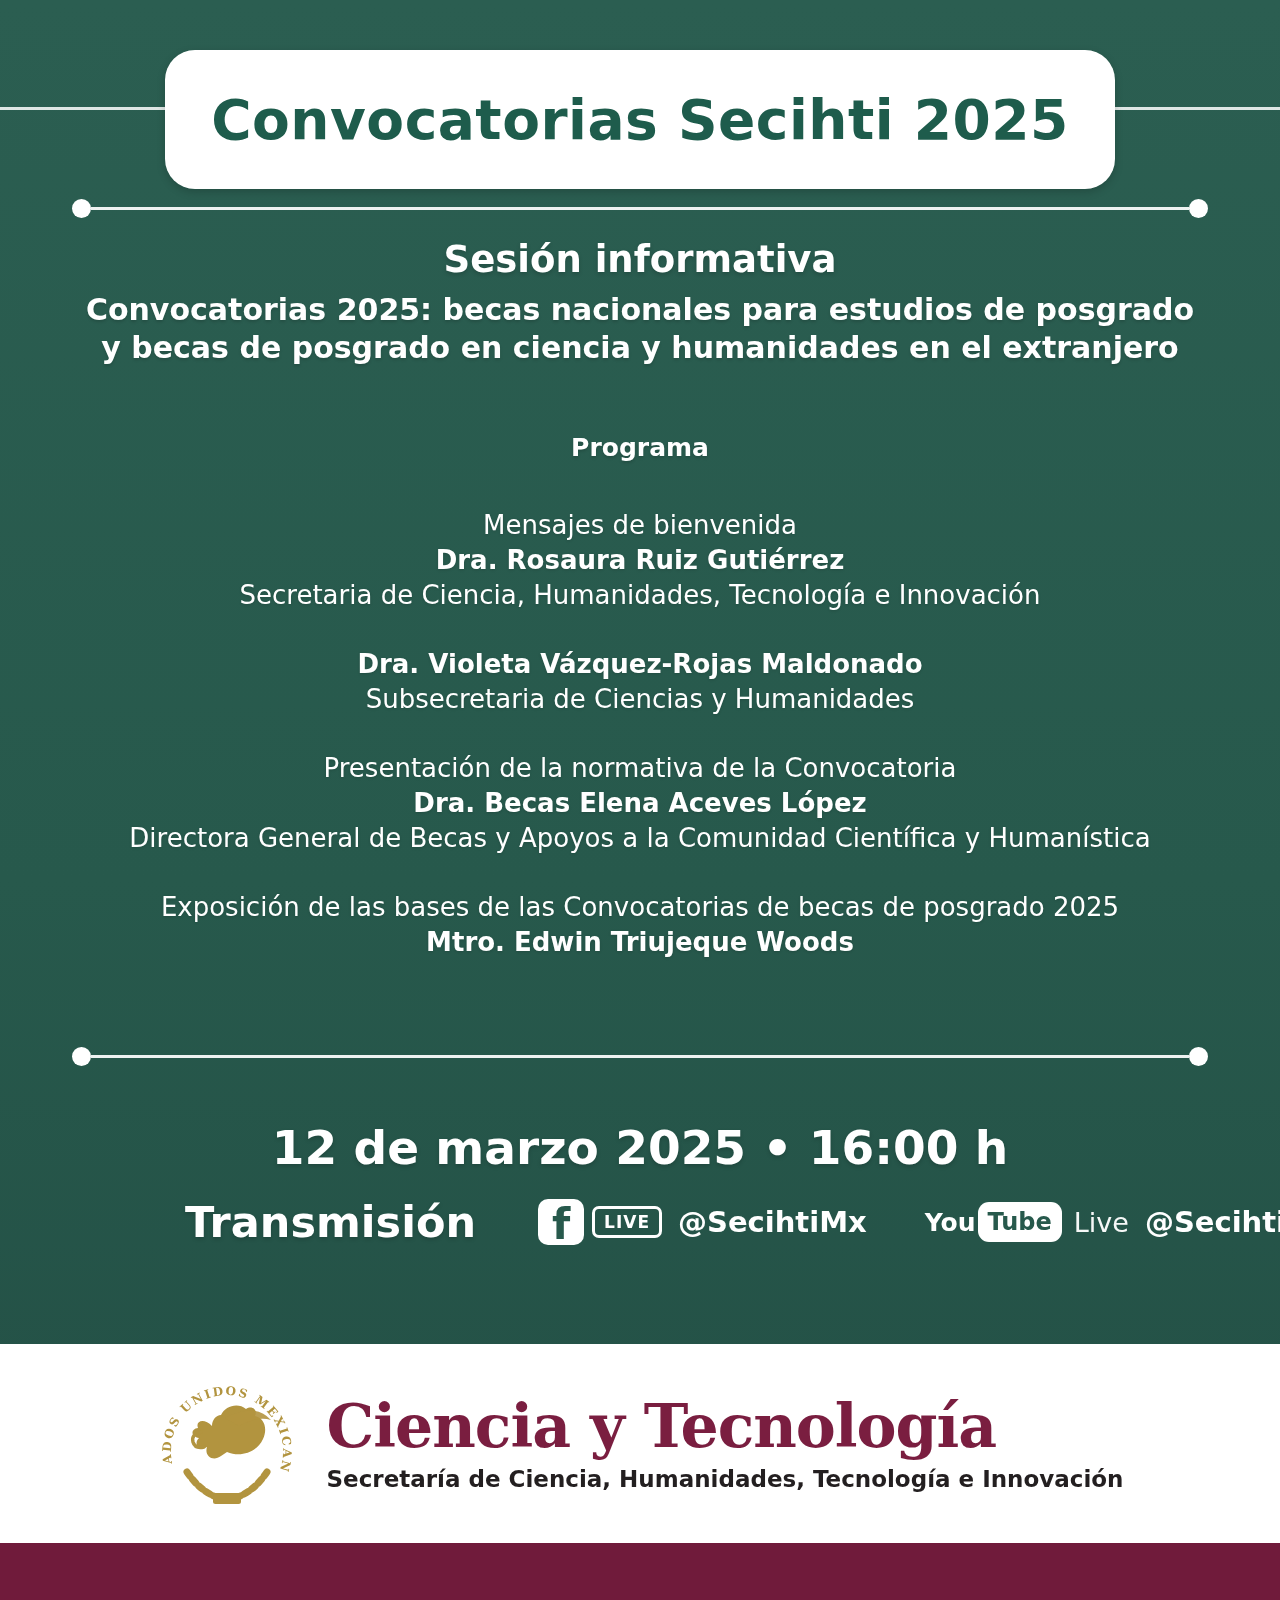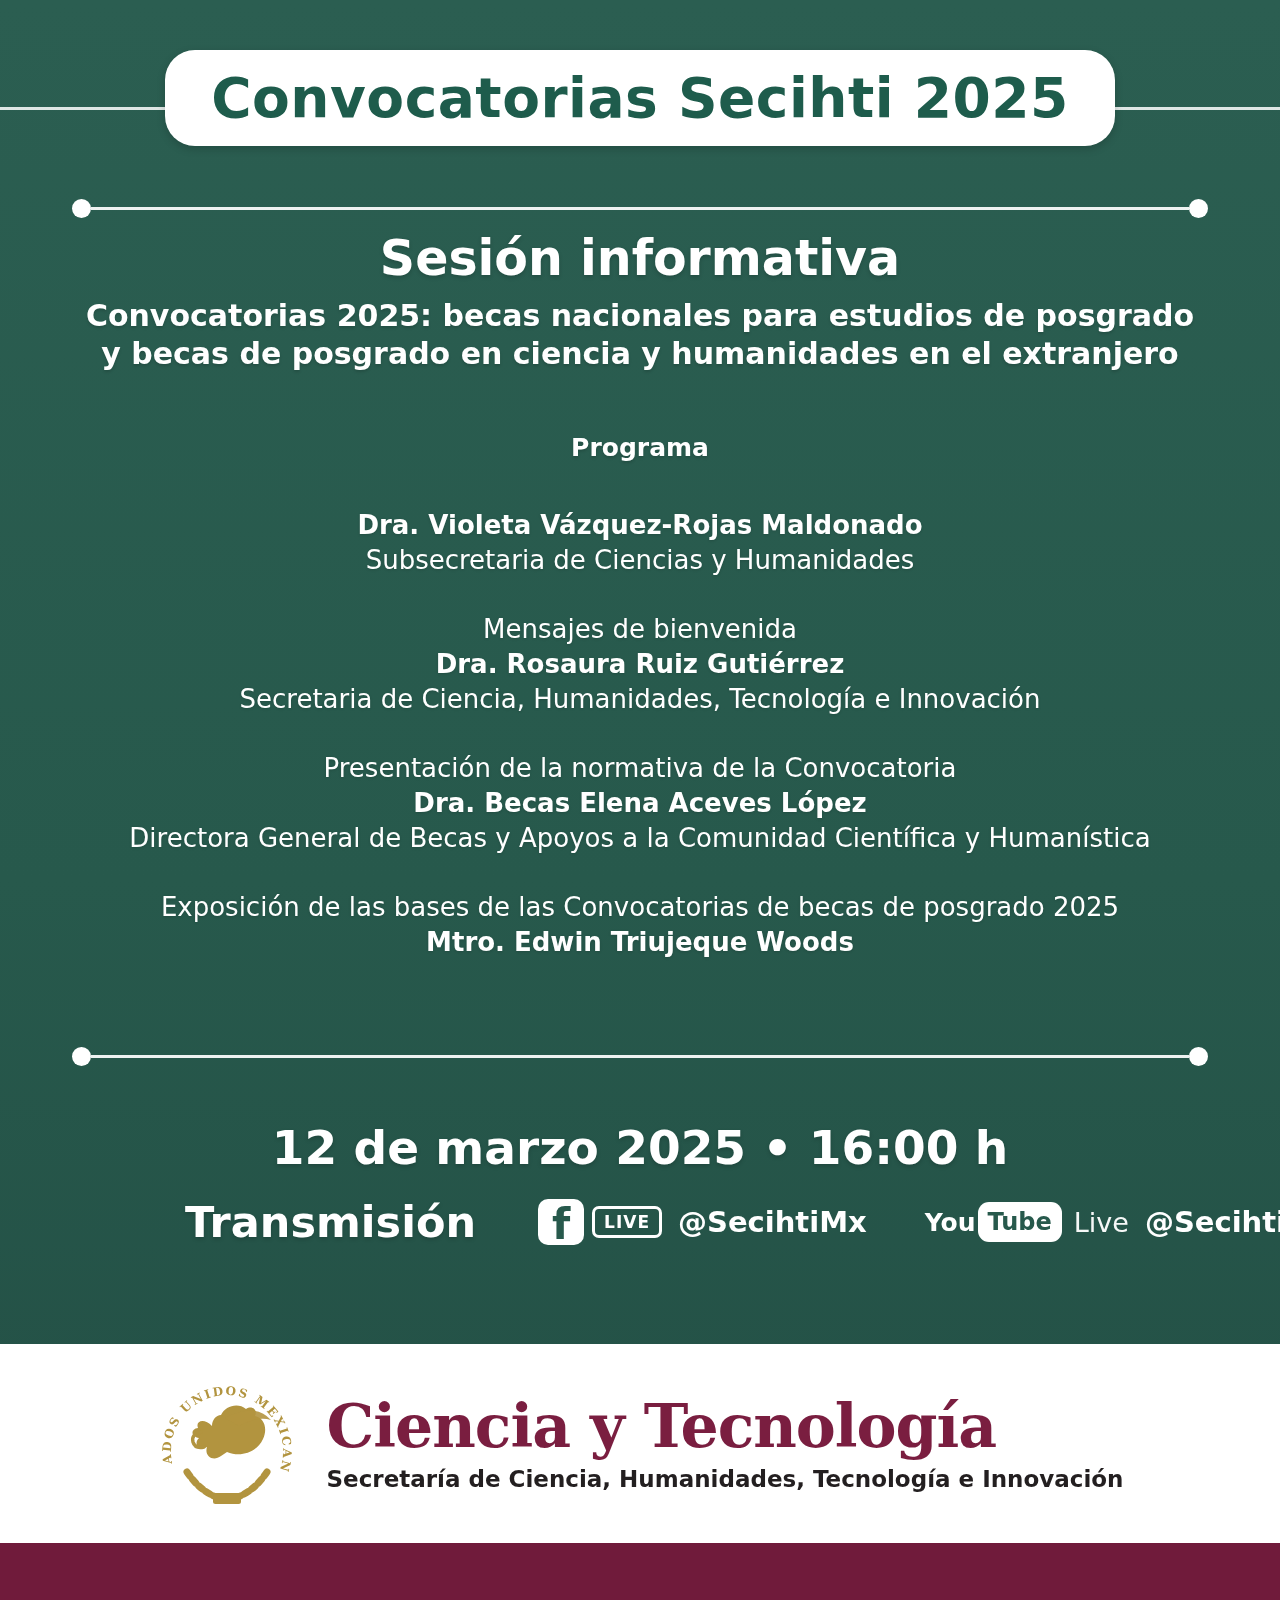--- a/index.html
+++ b/index.html
@@ -6,34 +6,34 @@
   .poster{
     position:relative;width:1280px;height:1600px;overflow:hidden;
     background:linear-gradient(180deg,#2b5e51 0%,#27594c 55%,#234f45 100%);
     font-family:"DejaVu Sans","Liberation Sans",sans-serif;
     -webkit-font-smoothing:antialiased;
   }
   
   .hairline{position:absolute;top:107px;left:0;width:100%;height:3px;background:rgba(255,255,255,.85);z-index:1;}
   
   .title-pill{
-    position:absolute;left:165px;top:50px;width:950px;height:96px;background:#ffffff;
+    position:absolute;left:165px;top:50px;width:950px;height:139px;background:#ffffff;
     border-radius:30px;display:flex;align-items:center;justify-content:center;z-index:2;
     box-shadow:0 3px 8px rgba(0,0,0,.18);
   }
   .title-pill span{font-size:55px;font-weight:bold;color:#1e5c4c;letter-spacing:.5px;white-space:nowrap;}
   
   .divider{position:absolute;left:72px;right:72px;display:flex;align-items:center;z-index:1;}
   .divider .dot{width:19px;height:19px;border-radius:50%;background:#ffffff;flex:0 0 auto;}
   .divider .rule{flex:1;height:3px;background:rgba(255,255,255,.92);}
   .divider.d1{top:199px;}
   .divider.d2{top:1047px;}
   
   .session{position:absolute;top:230px;left:0;right:0;text-align:center;color:#ffffff;}
-  .session h1{margin:0 0 10px 0;font-size:49px;font-weight:bold;text-shadow:0 2px 4px rgba(0,0,0,.18);}
+  .session h1{margin:8px 0 10px 0;font-size:37px;font-weight:bold;text-shadow:0 2px 4px rgba(0,0,0,.18);}
   .session .sub{font-size:30px;font-weight:bold;line-height:38px;text-shadow:0 2px 3px rgba(0,0,0,.15);}
   
   .program{position:absolute;top:433px;left:0;right:0;text-align:center;color:#ffffff;}
   .program .heading{font-size:25px;font-weight:bold;margin-bottom:46px;text-shadow:0 2px 3px rgba(0,0,0,.15);}
   .program .block{margin-bottom:34px;}
   .program .line{font-size:26px;line-height:35px;text-shadow:0 1px 3px rgba(0,0,0,.15);}
   .program .speaker{font-weight:bold;}
   
   .event-date{position:absolute;top:1120px;left:0;right:0;text-align:center;color:#ffffff;
     font-size:47px;font-weight:bold;text-shadow:0 2px 4px rgba(0,0,0,.18);}
@@ -81,29 +81,29 @@
   <div class="session">
     <h1>Sesión informativa</h1>
     <div class="sub">Convocatorias 2025: becas nacionales para estudios de posgrado</div>
     <div class="sub">y becas de posgrado en ciencia y humanidades en el extranjero</div>
   </div>
 
   <div class="program">
     <div class="heading">Programa</div>
 
     <div class="block">
+      <div class="line activity">Mensajes de bienvenida</div>
+      <div class="line speaker">Dra. Rosaura Ruiz Gutiérrez</div>
+      <div class="line role">Secretaria de Ciencia, Humanidades, Tecnología e Innovación</div>
+    </div>
+
+    <div class="block">
       <div class="line activity"></div>
       <div class="line speaker">Dra. Violeta Vázquez-Rojas Maldonado</div>
       <div class="line role">Subsecretaria de Ciencias y Humanidades</div>
-    </div>
-
-    <div class="block">
-      <div class="line activity">Mensajes de bienvenida</div>
-      <div class="line speaker">Dra. Rosaura Ruiz Gutiérrez</div>
-      <div class="line role">Secretaria de Ciencia, Humanidades, Tecnología e Innovación</div>
     </div>
 
     <div class="block">
       <div class="line activity">Presentación de la normativa de la Convocatoria</div>
       <div class="line speaker">Dra. Becas Elena Aceves López</div>
       <div class="line role">Directora General de Becas y Apoyos a la Comunidad Científica y Humanística</div>
     </div>
 
     <div class="block">
       <div class="line activity">Exposición de las bases de las Convocatorias de becas de posgrado 2025</div>

